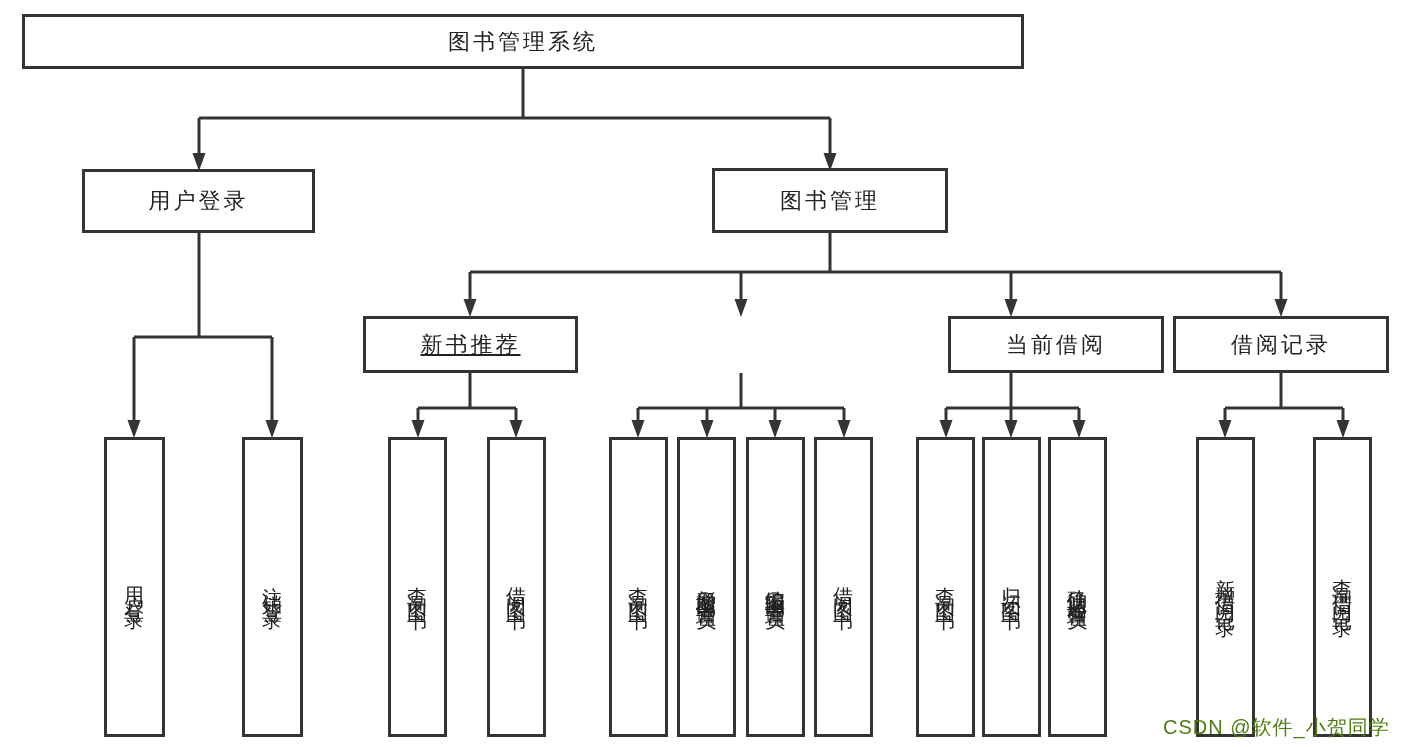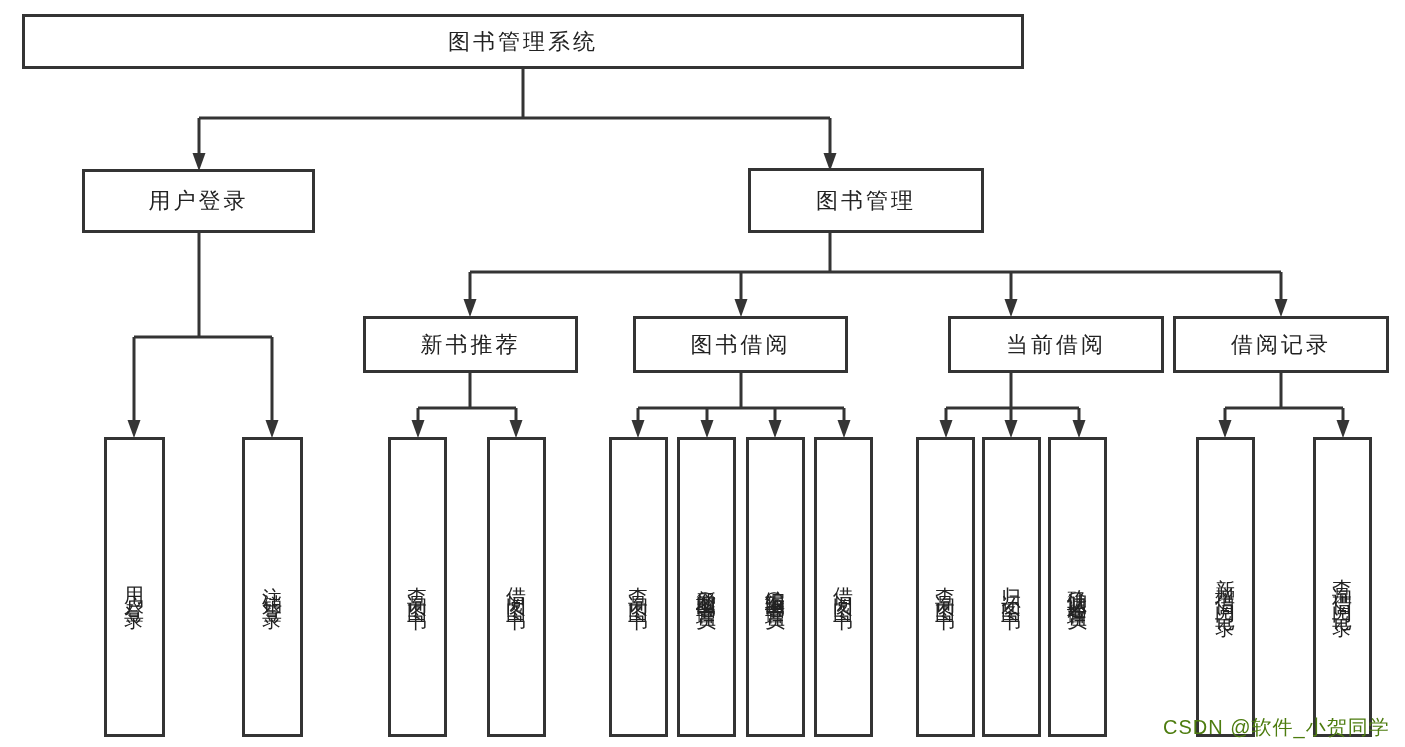--- a/index.html
+++ b/index.html
@@ -97,29 +97,26 @@
     </g>
   </svg>
 
   <div class="node" style="left:22px; top:14px; width:1002px; height:55px;">
     <span>图书管理系统</span>
   </div>
 
   <div class="node" style="left:82px; top:169px; width:233px; height:64px;">
     <span>用户登录</span>
   </div>
-  <div class="node" style="left:712px; top:168px; width:236px; height:65px;margin-left:36px;">
+  <div class="node" style="left:712px; top:168px; width:236px; height:65px;">
     <span>图书管理</span>
   </div>
 
-  <div class="node" style="left:363px; top:316px; width:215px; height:57px;">
+  <div class="node" style="left:363px; top:316px; width:215px; height:57px;text-decoration:underline;">
     <span>新书推荐</span>
-  </div>
-  <div class="node" style="left:633px; top:316px; width:215px; height:57px;">
-    <span>图书借阅</span>
   </div>
   <div class="node" style="left:903px; top:316px; width:216px; height:57px;margin-left:45px;">
     <span>当前借阅</span>
   </div>
   <div class="node" style="left:1173px; top:316px; width:216px; height:57px;">
     <span>借阅记录</span>
   </div>
 
   <div class="leaf" style="left:104px; width:61px;">
     <span>用户登录</span>

